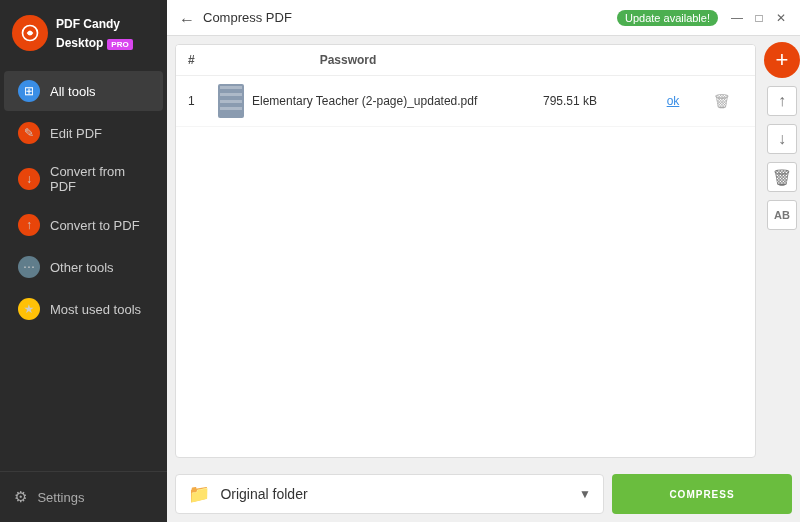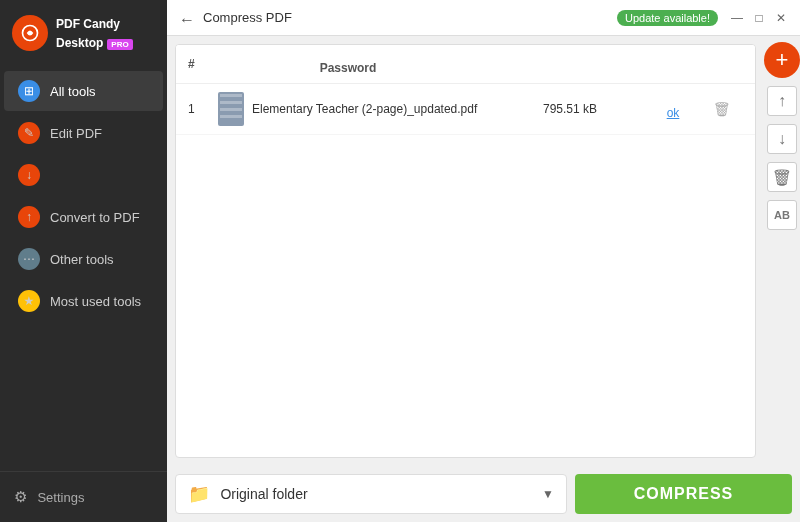--- a/index.html
+++ b/index.html
@@ -166,21 +166,21 @@
       padding: 8px 12px;
       border-bottom: 1px solid #eee;
       font-size: 12px;
       font-weight: 600;
       color: #555;
       background: #fff;
     }
     .col-num { width: 30px; flex-shrink: 0; }
     .col-filename { flex: 1; }
     .col-size { width: 80px; flex-shrink: 0; margin-right: 10px; }
-    .col-password { width: 80px; flex-shrink: 0; text-align: center; margin-top: 8px; }
+    .col-password { width: 80px; flex-shrink: 0; text-align: center; }
     .col-del { width: 30px; flex-shrink: 0; }
 
     .file-row {
       display: flex;
       align-items: center;
       padding: 8px 12px;
       border-bottom: 1px solid #f5f5f5;
       font-size: 12px;
       color: #333;
       background: #fff;
@@ -301,31 +301,31 @@
       font-size: 14px;
       color: #333;
     }
     .dropdown-arrow {
       color: #666;
       font-size: 12px;
     }
     .compress-btn {
       background: #6abd3e;
       color: white;
-      font-size: 16px;
+      font-size: 10px;
       font-weight: 700;
       border: none;
       border-radius: 4px;
       height: 40px;
       padding: 0 28px;
       cursor: pointer;
       margin-left: 8px;
       letter-spacing: 1px;
       flex-shrink: 0;
-      width: 217px;
+      width: 180px;
     }
   </style>
 </head>
 <body>
 
 <div class="sidebar">
   <div class="sidebar-header">
     <div class="logo-icon">
       <svg viewBox="0 0 24 24">
           <circle cx="12" cy="12" r="9" fill="none" stroke="white" stroke-width="2"></circle>
@@ -340,20 +340,21 @@
     <div class="nav-item active">
       <span class="nav-icon blue">⊞</span>
       <span>All tools</span>
     </div>
     <div class="nav-item">
       <span class="nav-icon orange">✎</span>
       <span>Edit PDF</span>
     </div>
     <div class="nav-item">
       <span class="nav-icon orange">↓</span>
+      <span>Convert from PDF</span>
     </div>
     <div class="nav-item">
       <span class="nav-icon orange">↑</span>
       <span>Convert to PDF</span>
     </div>
     <div class="nav-item">
       <span class="nav-icon dots">⋯</span>
       <span>Other tools</span>
     </div>
     <div class="nav-item">

